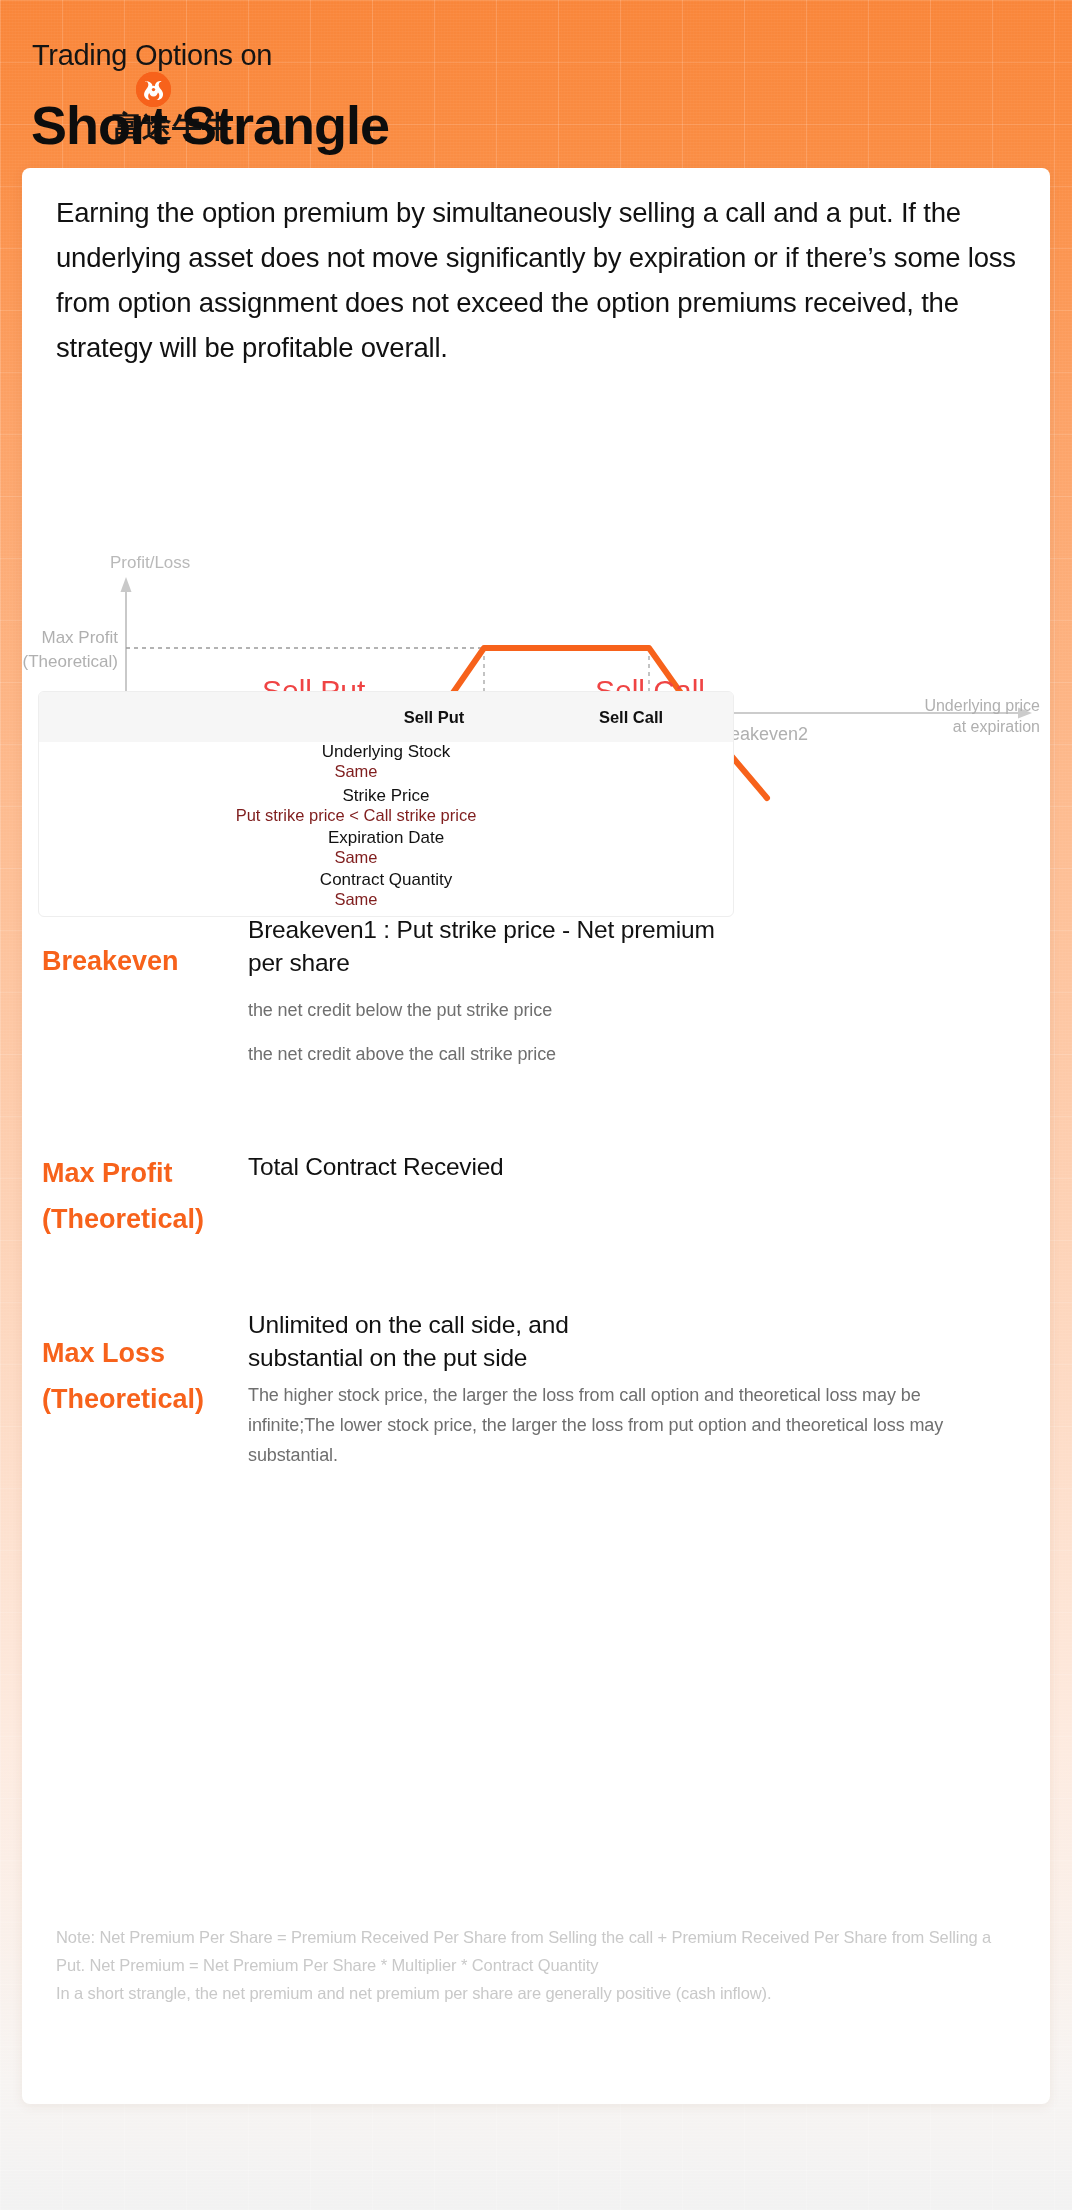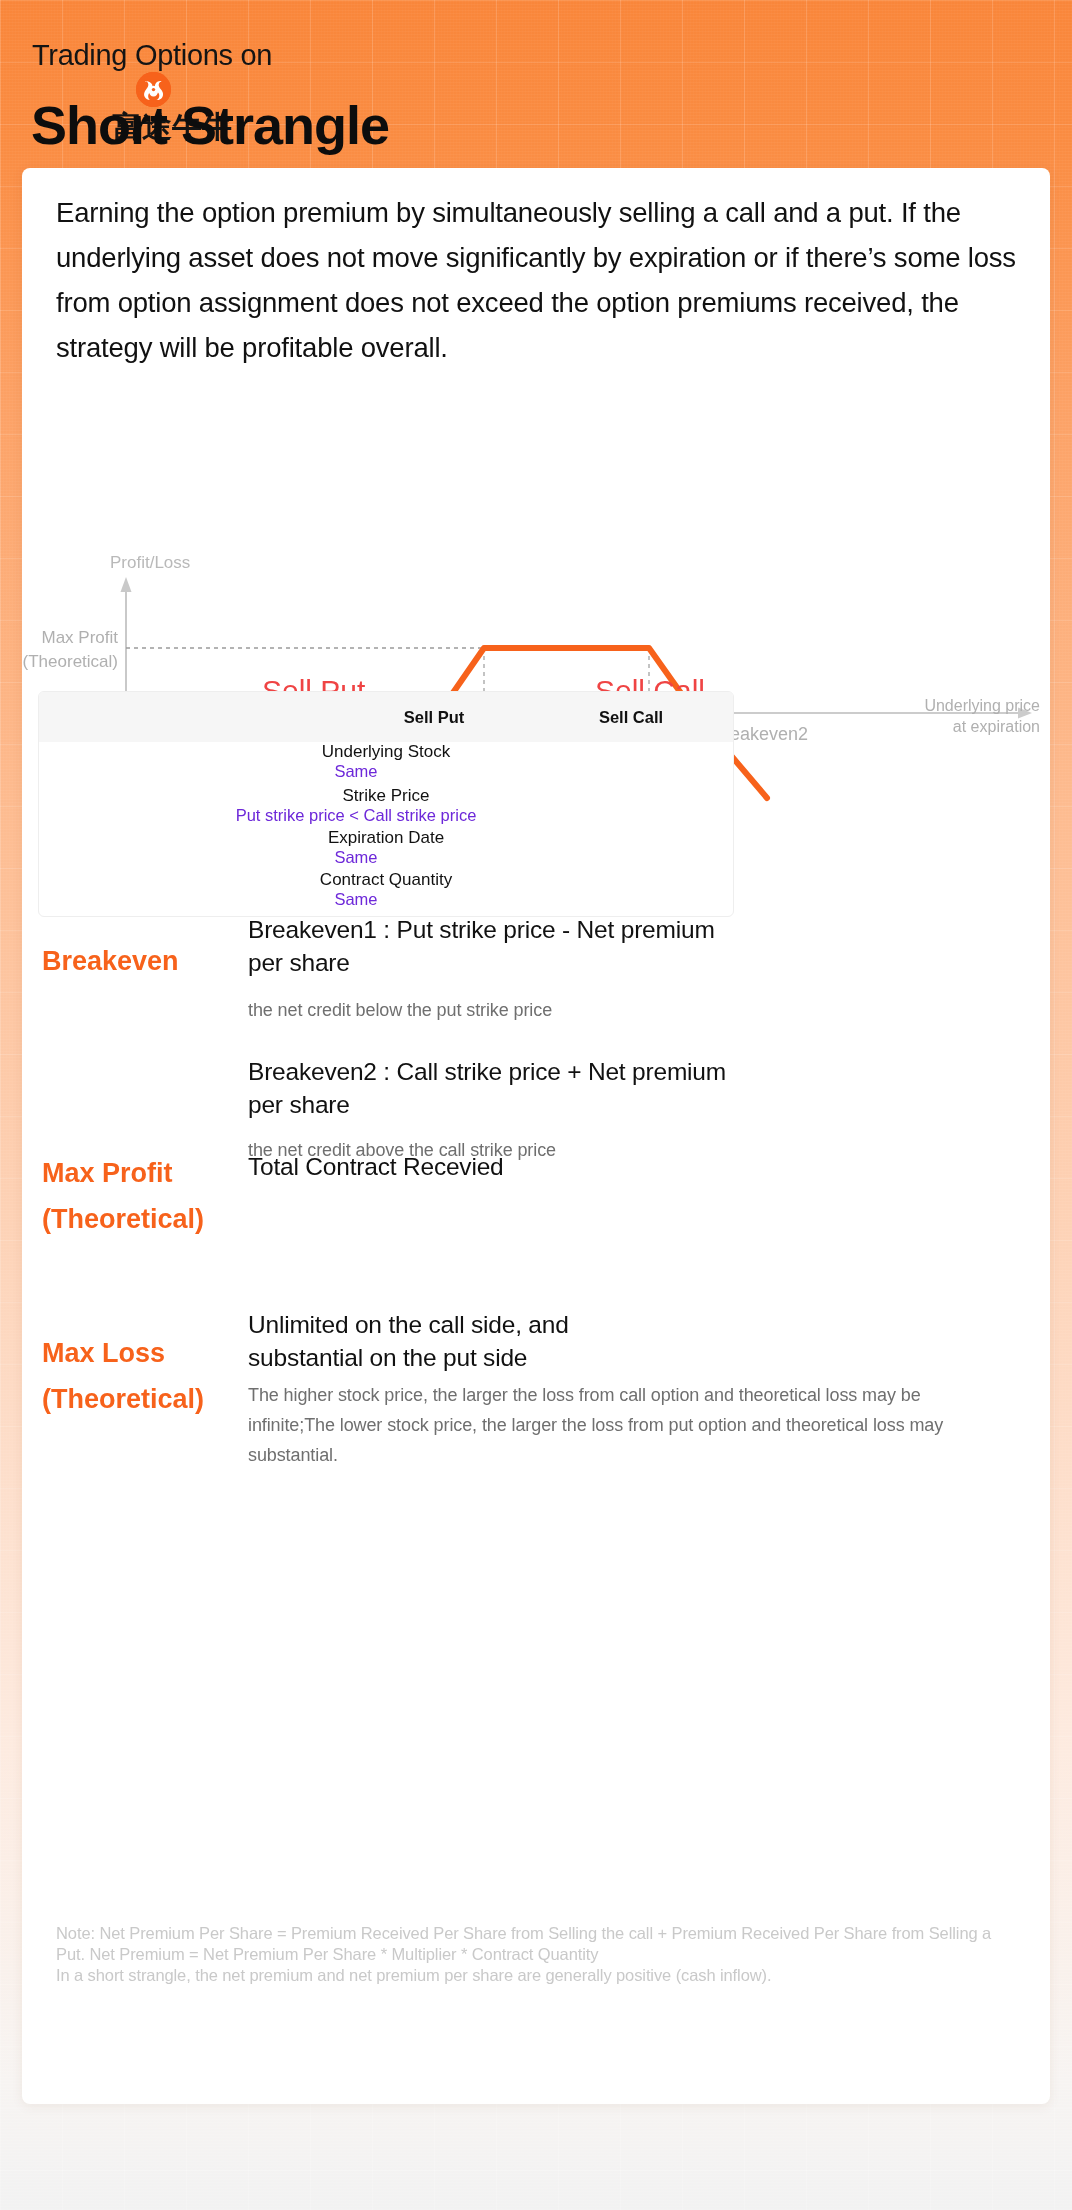--- a/index.html
+++ b/index.html
@@ -157,21 +157,21 @@
   .tbl-row .rl {
     width: 180px;
     font-size: 17px;
     color: #111;
     text-align: center;
   }
   .tbl-row .rv {
     flex: 1;
     text-align: center;
     font-size: 16.5px;
-    color: #6d28d9;
+    color: #7f1d1d;
     padding-right: 60px;
   }
 
   
   .drow {
     position: absolute;
     display: flex;
   }
   .dlabel {
     color: #f7621b;
@@ -195,21 +195,21 @@
     line-height: 30px;
     letter-spacing: -0.1px;
   }
 
   .note {
     position: absolute;
     left: 34px;
     top: 1755px;
     width: 960px;
     font-size: 16.5px;
-    line-height: 21px;
+    line-height: 28px;
     color: #c9c9c9;
     letter-spacing: -0.1px;
   }
 </style>
 </head>
 <body>
 
 <div class="page-bg"></div>
 <div class="grid-overlay"></div>
 <div class="noise-overlay"></div>
@@ -295,21 +295,20 @@
       <div class="rl">Contract Quantity</div>
       <div class="rv">Same</div>
     </div>
   </div>
 
   <div class="drow" style="left:0px; top:745px; width:1028px;">
     <div class="dlabel" style="width:226px; font-size:27px; line-height:40px; padding-top:28px;">Breakeven</div>
     <div class="dbody" style="width:770px;">
       <div class="dhead" style="width:470px;">Breakeven1 : Put strike price - Net premium per share</div>
       <div class="dsub" style="margin-top:16px;">the net credit below the put strike price</div>
-      <div class="dhead" style="width:480px; margin-top:30px;">Breakeven2 : Call strike price + Net premium per share</div>
       <div class="dsub" style="margin-top:14px;"> the net credit above the call strike price</div>
     </div>
   </div>
 
   <div class="drow" style="left:0px; top:982px; width:1028px;">
     <div class="dlabel" style="width:226px; font-size:27px; line-height:46px;">
       <div>Max Profit</div>
       <div>(Theoretical)</div>
     </div>
     <div class="dbody" style="width:770px;">

